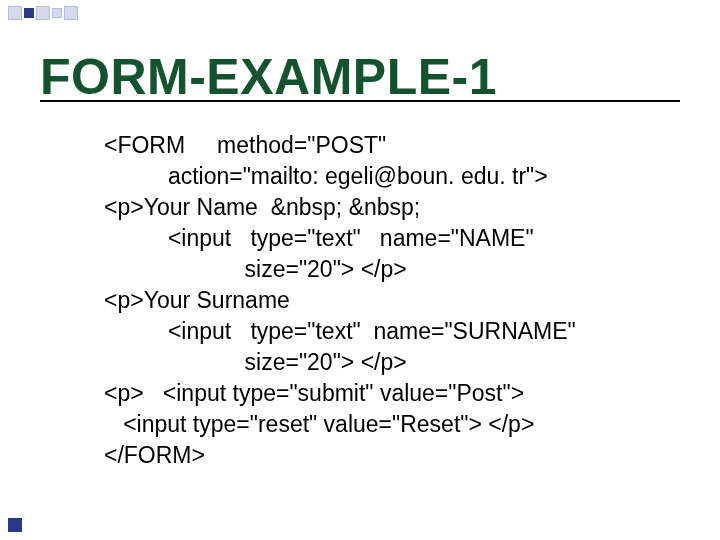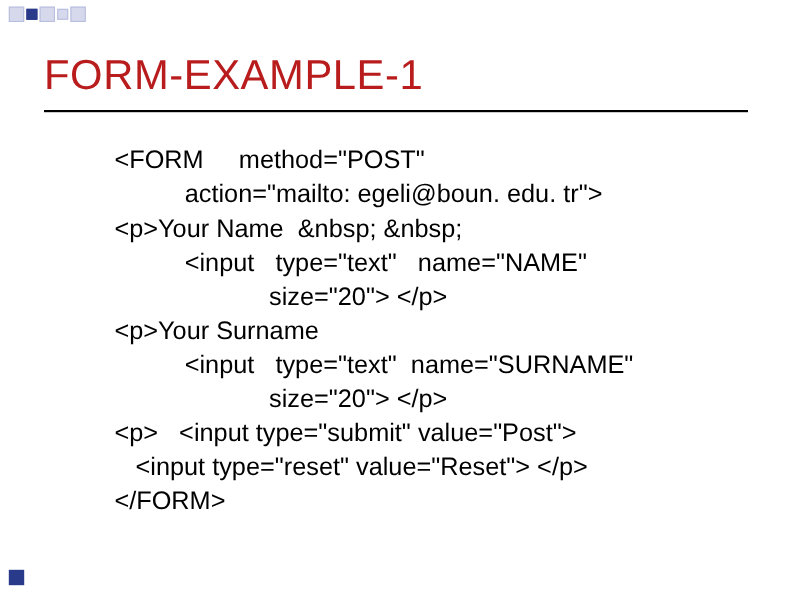--- a/index.html
+++ b/index.html
@@ -38,23 +38,23 @@
     bottom: 8px;
     left: 8px;
     width: 14px;
     height: 14px;
     background: #2a3a8a;
   }
   .title {
     position: absolute;
     top: 48px;
     left: 40px;
-    font-size: 38px;
-    font-weight: 400;
-    color: #b91c1c;
+    font-size: 50px;
+    font-weight: 700;
+    color: #14532d;
     letter-spacing: 0.5px;
   }
   .title-rule {
     position: absolute;
     top: 100px;
     left: 40px;
     width: 640px;
     height: 2px;
     background: #000;
   }

